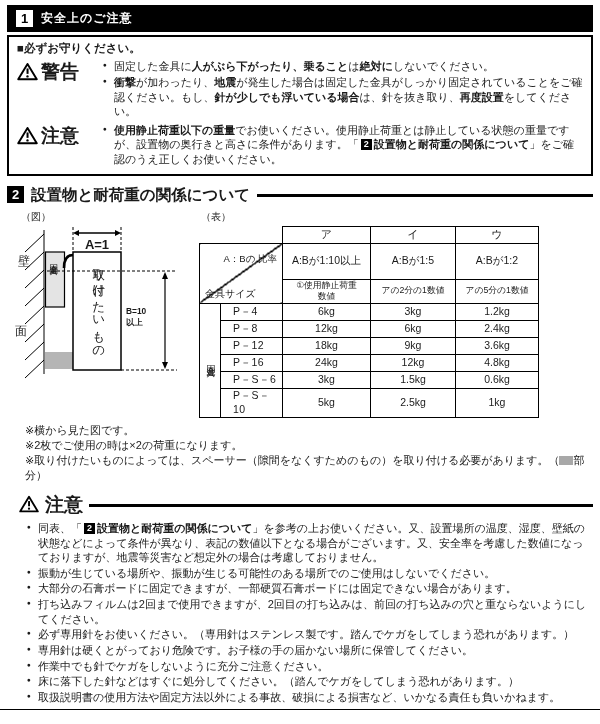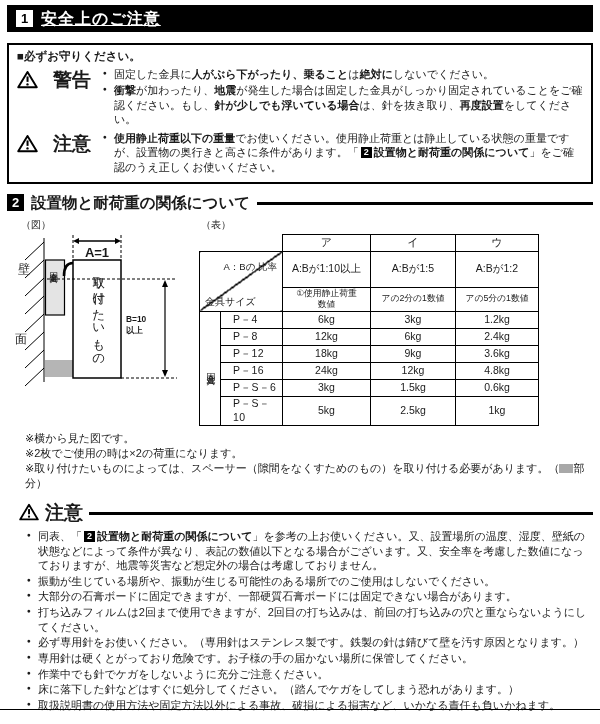--- a/index.html
+++ b/index.html
@@ -8,27 +8,27 @@
     font-family:"Liberation Sans","DejaVu Sans",sans-serif;
     font-size:11px; line-height:1.33; overflow:hidden;
   }
   .page { padding:5px 7px 0 7px; position:relative; height:714px; box-sizing:border-box; }
   .b { font-weight:bold; }
 
   
   .h1bar { background:#000; color:#fff; height:27px; display:flex; align-items:center; gap:8px; padding:0 9px; }
   .numbox-white { width:17px; height:17px; background:#fff; color:#000; font-weight:bold; font-size:13px;
     display:flex; align-items:center; justify-content:center; flex:0 0 auto; }
-  .h1bar .t { font-size:16px; font-weight:bold; letter-spacing:1px;text-decoration:underline; }
-
-  
-  .rulebox { border:2px solid #000; margin-top:11px; padding:4px 8px 6px 8px; }
+  .h1bar .t { font-size:12px; font-weight:bold; letter-spacing:1px; }
+
+  
+  .rulebox { border:2px solid #000; margin-top:3px; padding:4px 8px 6px 8px; }
   .must { font-weight:bold; font-size:11.5px; margin-bottom:2px; }
   .sigrow { display:flex; margin-top:3px; }
-  .siglabel { width:86px; flex:0 0 auto; display:flex; align-items:center; gap:15px;
+  .siglabel { width:86px; flex:0 0 auto; display:flex; align-items:center; gap:3px;
     font-weight:bold; font-size:19px; align-self:flex-start; }
   .tri-icon { display:inline-flex; }
   .sigtext { flex:1; }
   .bullet { padding-left:11px; position:relative; margin-bottom:1px; }
   .bullet::before { content:"●"; position:absolute; left:0; top:2px; font-size:6.5px; }
 
   
   .sec2head { display:flex; align-items:center; gap:7px; margin-top:9px; }
   .numbox-black { width:17px; height:17px; background:#000; color:#fff; font-weight:bold; font-size:13px;
     display:flex; align-items:center; justify-content:center; flex:0 0 auto; }
@@ -271,21 +271,21 @@
     </span>
     <span class="lbl">注意</span>
     <span class="hline"></span>
   </div>
 
   <div class="blist">
     <div class="bullet"><span>同表、「</span><span class="inline-badge">2</span><span class="b">設置物と耐荷重の関係について</span><span>」を参考の上お使いください。又、設置場所の温度、湿度、壁紙の状態などによって条件が異なり、表記の数値以下となる場合がございます。又、安全率を考慮した数値になっておりますが、地震等災害など想定外の場合は考慮しておりません。</span></div>
     <div class="bullet">振動が生じている場所や、振動が生じる可能性のある場所でのご使用はしないでください。</div>
     <div class="bullet">大部分の石膏ボードに固定できますが、一部硬質石膏ボードには固定できない場合があります。</div>
     <div class="bullet">打ち込みフィルムは2回まで使用できますが、2回目の打ち込みは、前回の打ち込みの穴と重ならないようにしてください。</div>
-    <div class="bullet">必ず専用針をお使いください。（専用針はステンレス製です。鉄製の針は錆びて壁を汚す原因となります。）</div>
+    <div class="bullet">必ず専用針をお使いください。（専用針はステンレス製です。踏んでケガをしてしまう恐れがあります。）</div>
     <div class="bullet">専用針は硬くとがっており危険です。お子様の手の届かない場所に保管してください。</div>
     <div class="bullet">作業中でも針でケガをしないように充分ご注意ください。</div>
     <div class="bullet">床に落下した針などはすぐに処分してください。（踏んでケガをしてしまう恐れがあります。）</div>
     <div class="bullet">取扱説明書の使用方法や固定方法以外による事故、破損による損害など、いかなる責任も負いかねます。</div>
   </div>
 
   <div class="bottomline"></div>
 </div>
 
 </body></html>

